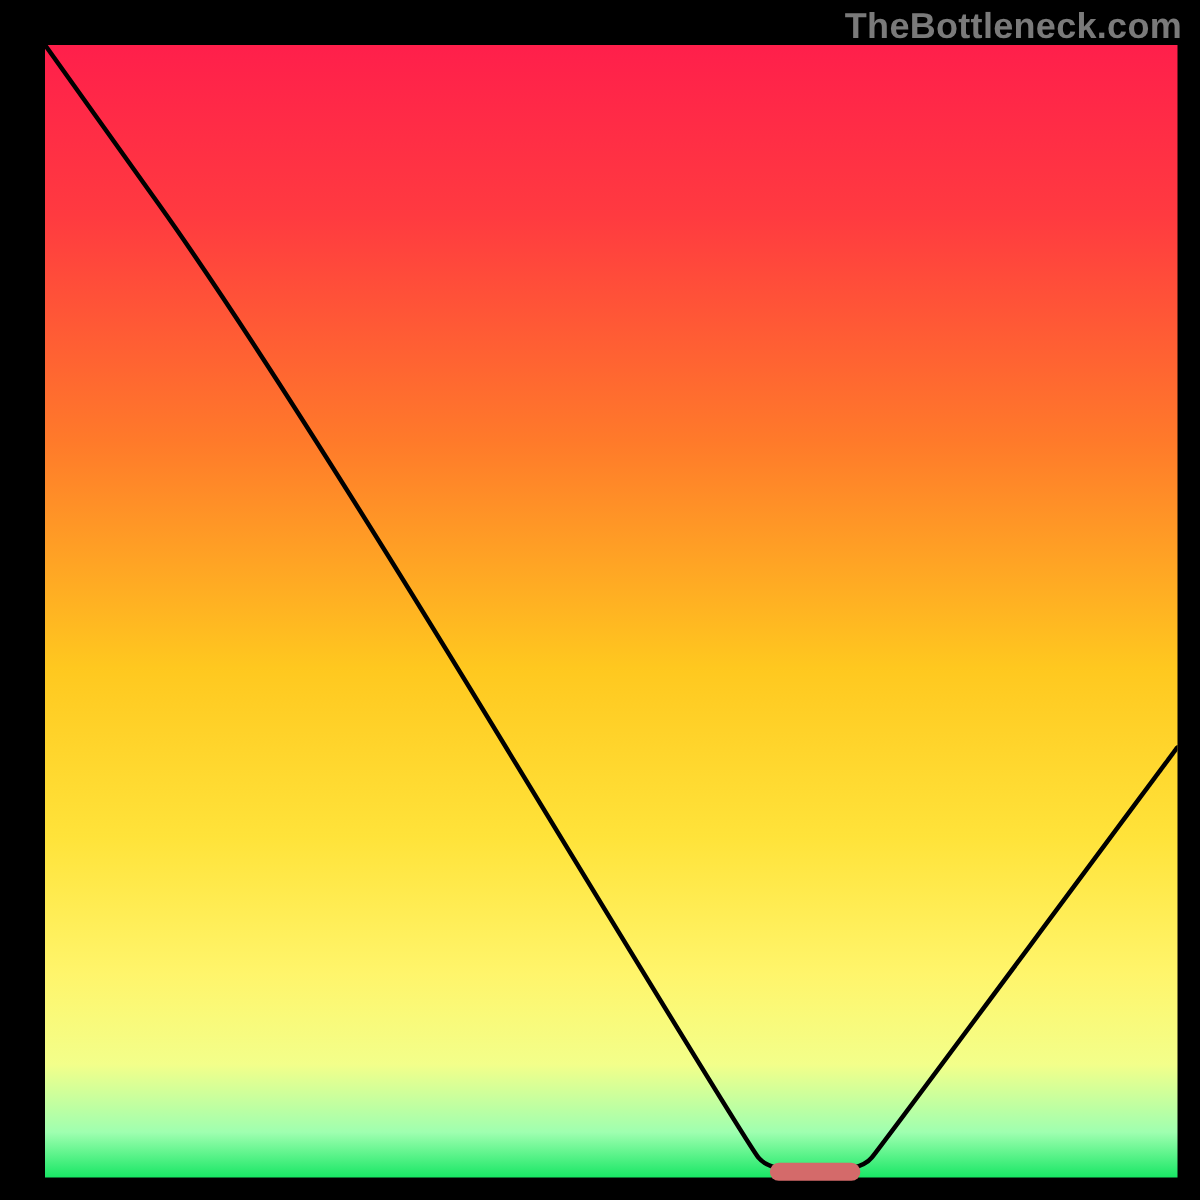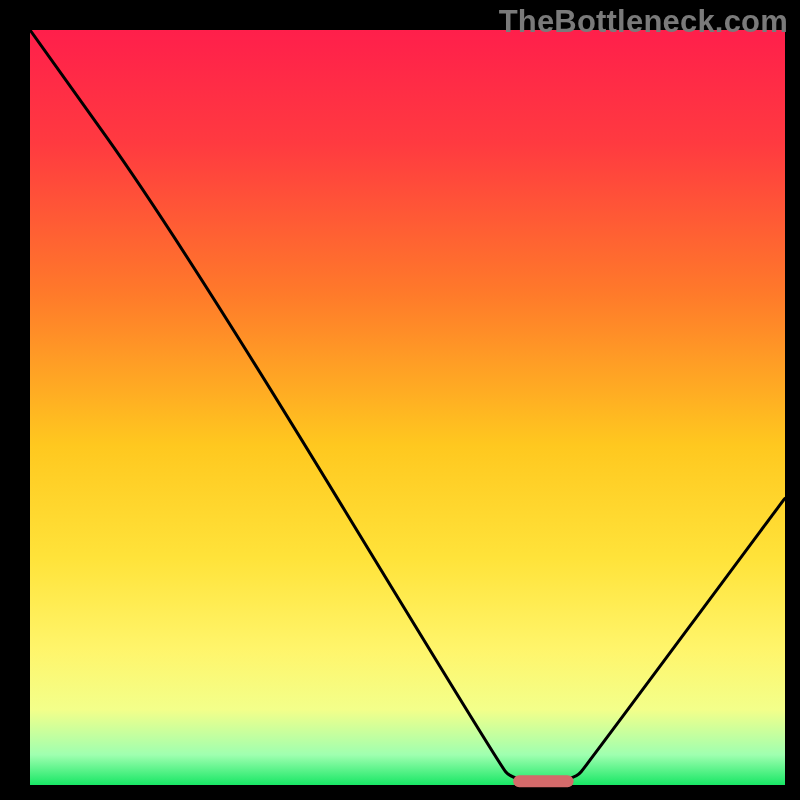--- a/index.html
+++ b/index.html
@@ -16,21 +16,21 @@
     top: 0;
     width: 800px;
     height: 800px;
     background: #000;
   }
   .watermark {
     position: absolute;
     top: 4px;
     right: 12px;
     font-family: Arial, Helvetica, sans-serif;
-    font-size: 31px;
+    font-size: 24px;
     font-weight: 600;
     color: #7a7a7a;
     letter-spacing: 0.2px;
     user-select: none;
   }
   svg {
     position: absolute;
     left: 0;
     top: 0;
   }

